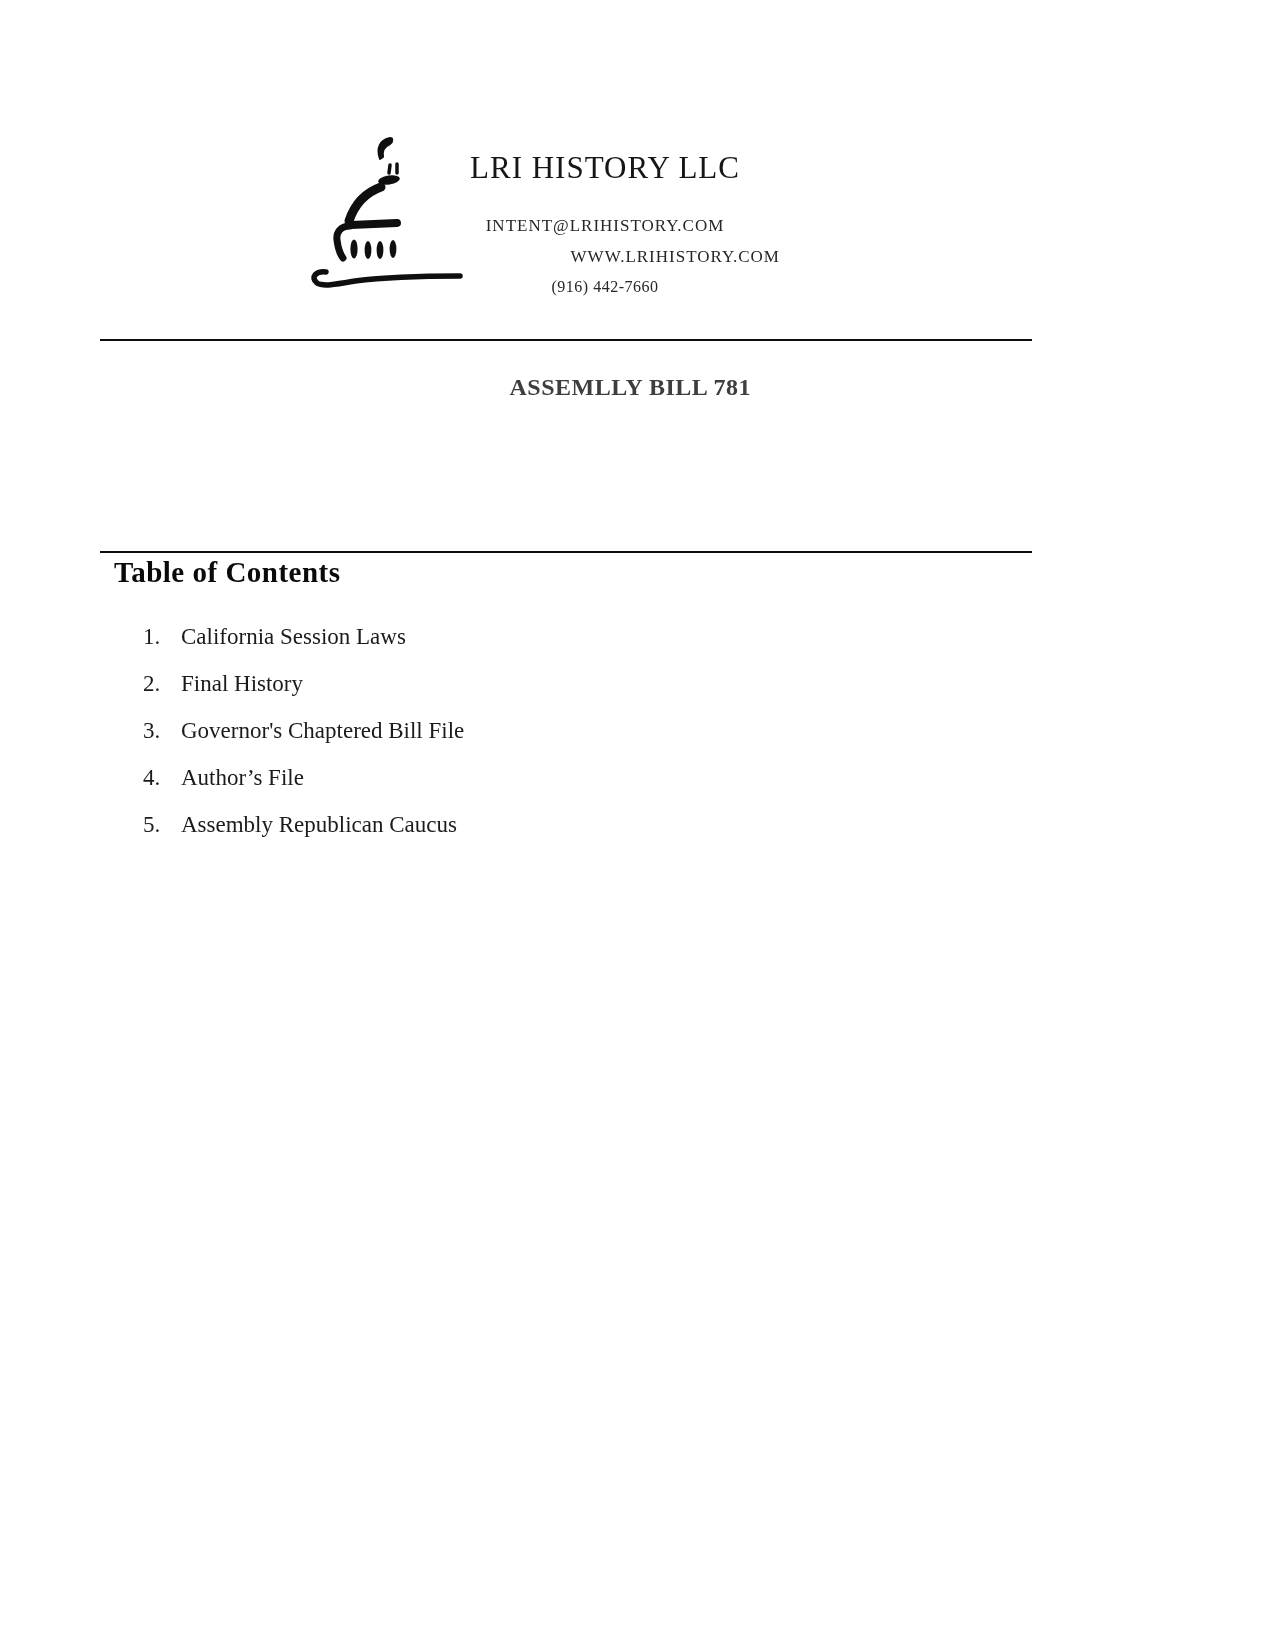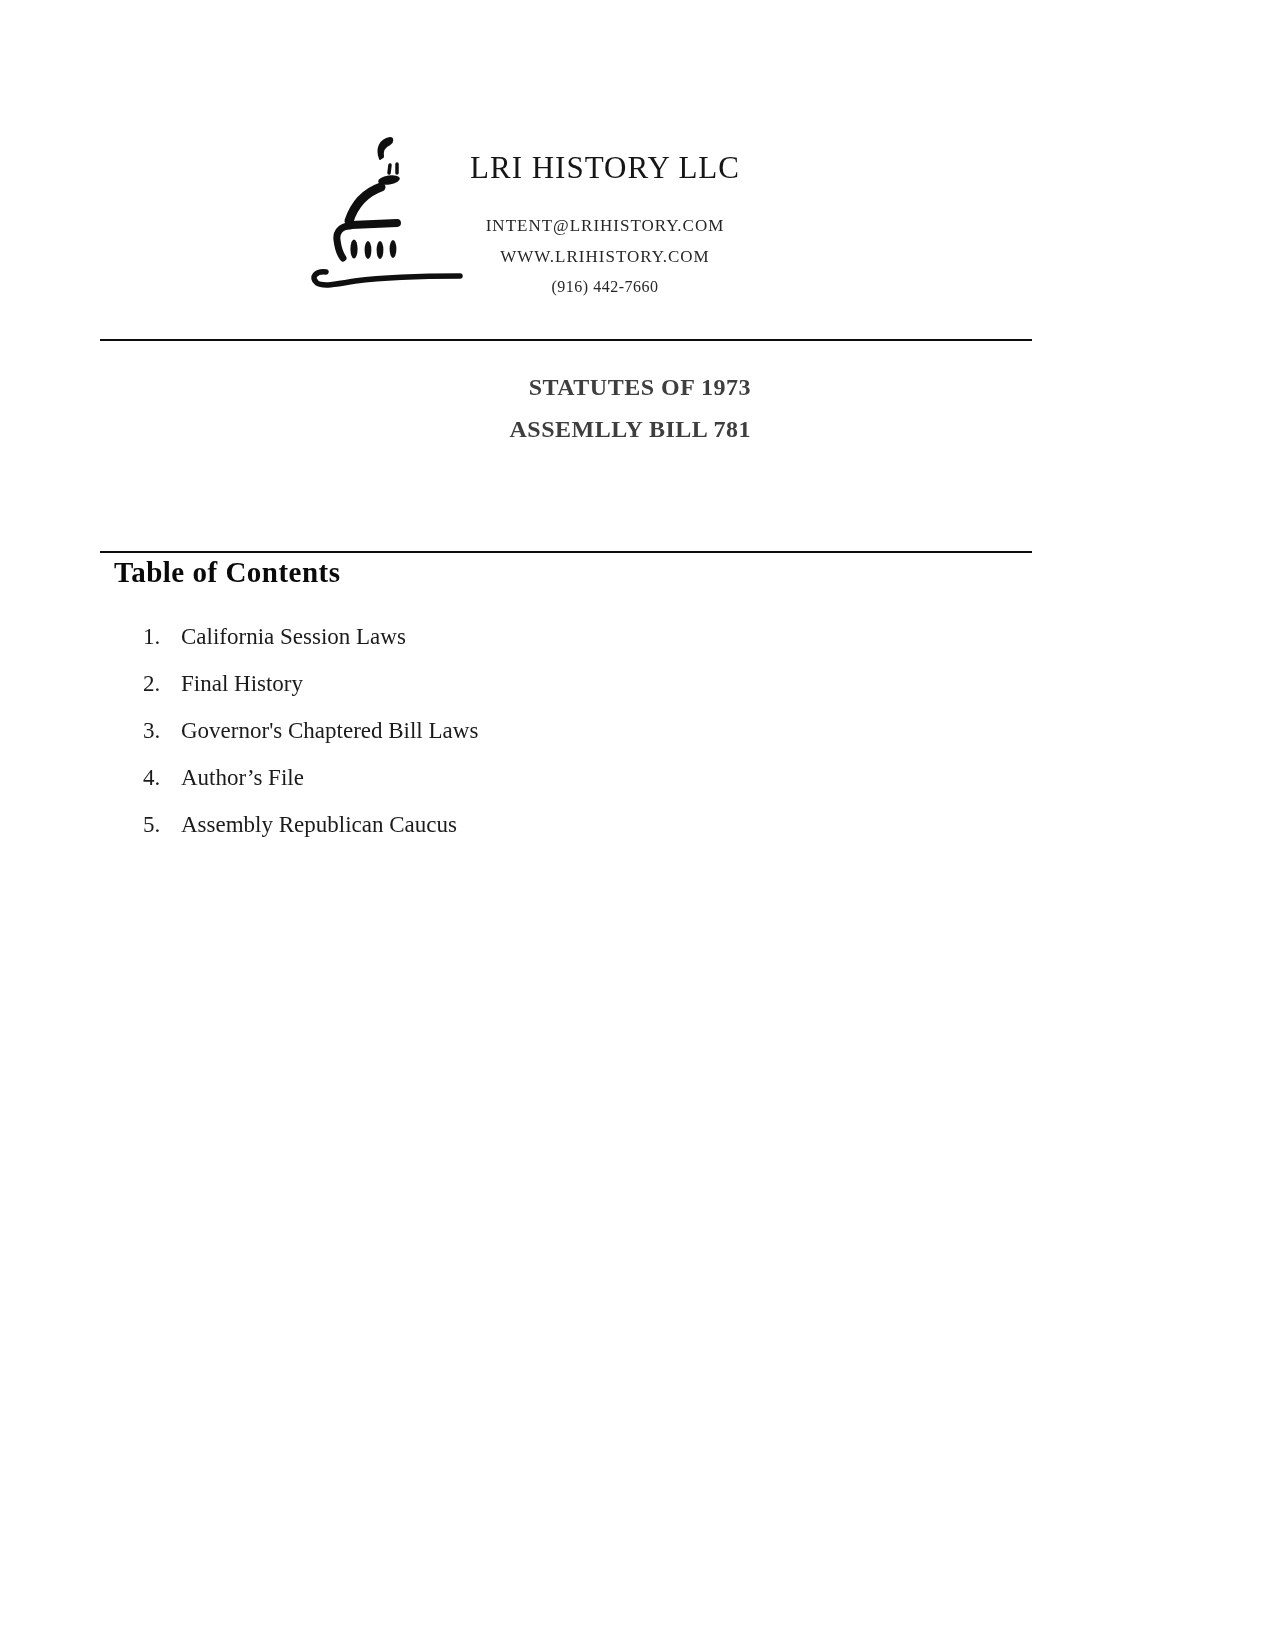--- a/index.html
+++ b/index.html
@@ -44,20 +44,21 @@
     letter-spacing: 1px;
     color: #262626;
     white-space: pre;
   }
   .company-web {
     margin-top: 11px;
     font-size: 17px;
     letter-spacing: 1px;
     color: #262626;
     white-space: pre;
+    text-align: right;
   }
   .company-phone {
     margin-top: 11px;
     font-size: 16px;
     letter-spacing: 0.5px;
     color: #262626;
     white-space: pre;
   }
 
   
@@ -149,38 +150,37 @@
     <div class="company-name">LRI HISTORY LLC</div>
     <div class="company-email">INTENT@LRIHISTORY.COM</div>
     <div class="company-web">WWW.LRIHISTORY.COM</div>
     <div class="company-phone">(916) 442-7660</div>
   </div>
 
   <div class="rule rule-top"></div>
   <div class="rule rule-bottom"></div>
 
   <div class="title-block">
-    <div class="title-line">STATUTES OF 1973</div>
     <div class="title-line">ASSEMLLY BILL 781</div>
   </div>
 
   <div class="toc-heading">Table of Contents</div>
 
   <div class="toc-list">
     <div class="toc-item">
       <span class="toc-num">1.</span>
       <span class="toc-label">California Session Laws</span>
     </div>
     <div class="toc-item">
       <span class="toc-num">2.</span>
       <span class="toc-label">Final History</span>
     </div>
     <div class="toc-item">
       <span class="toc-num">3.</span>
-      <span class="toc-label">Governor's Chaptered Bill Laws</span>
+      <span class="toc-label">Governor's Chaptered Bill File</span>
     </div>
     <div class="toc-item">
       <span class="toc-num">4.</span>
       <span class="toc-label">Author’s File</span>
     </div>
     <div class="toc-item">
       <span class="toc-num">5.</span>
       <span class="toc-label">Assembly Republican Caucus</span>
     </div>
   </div>

